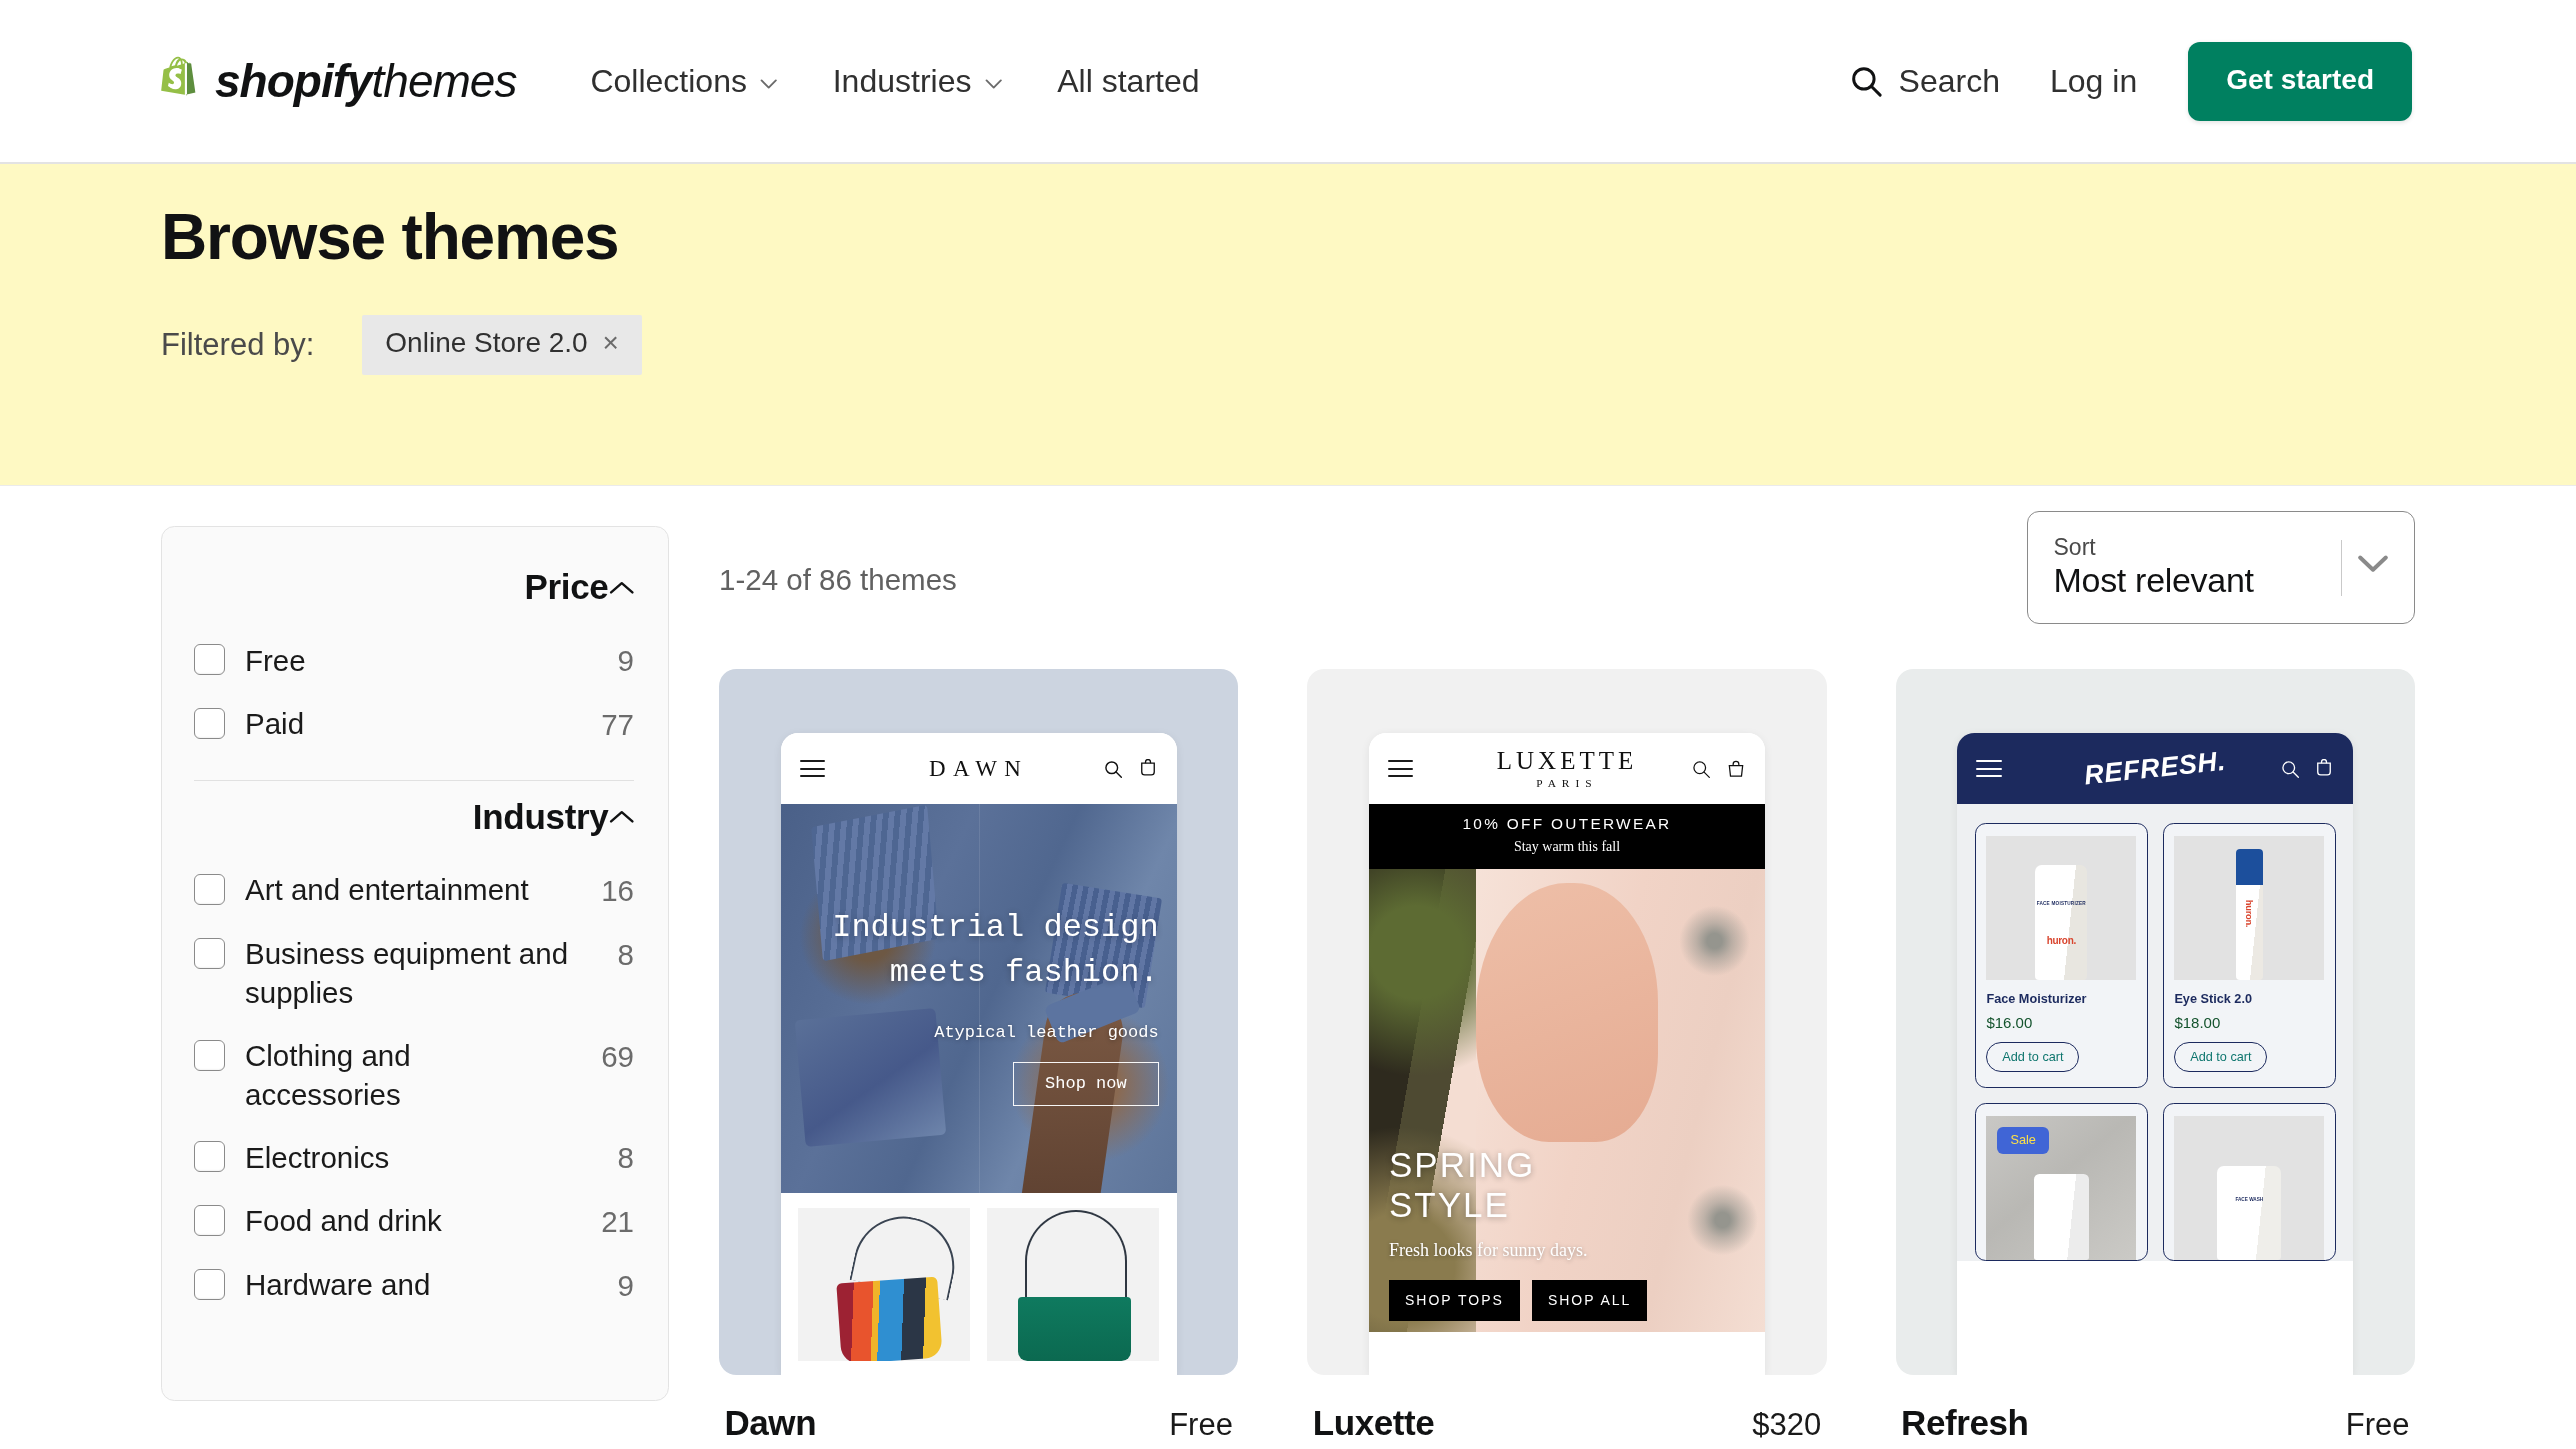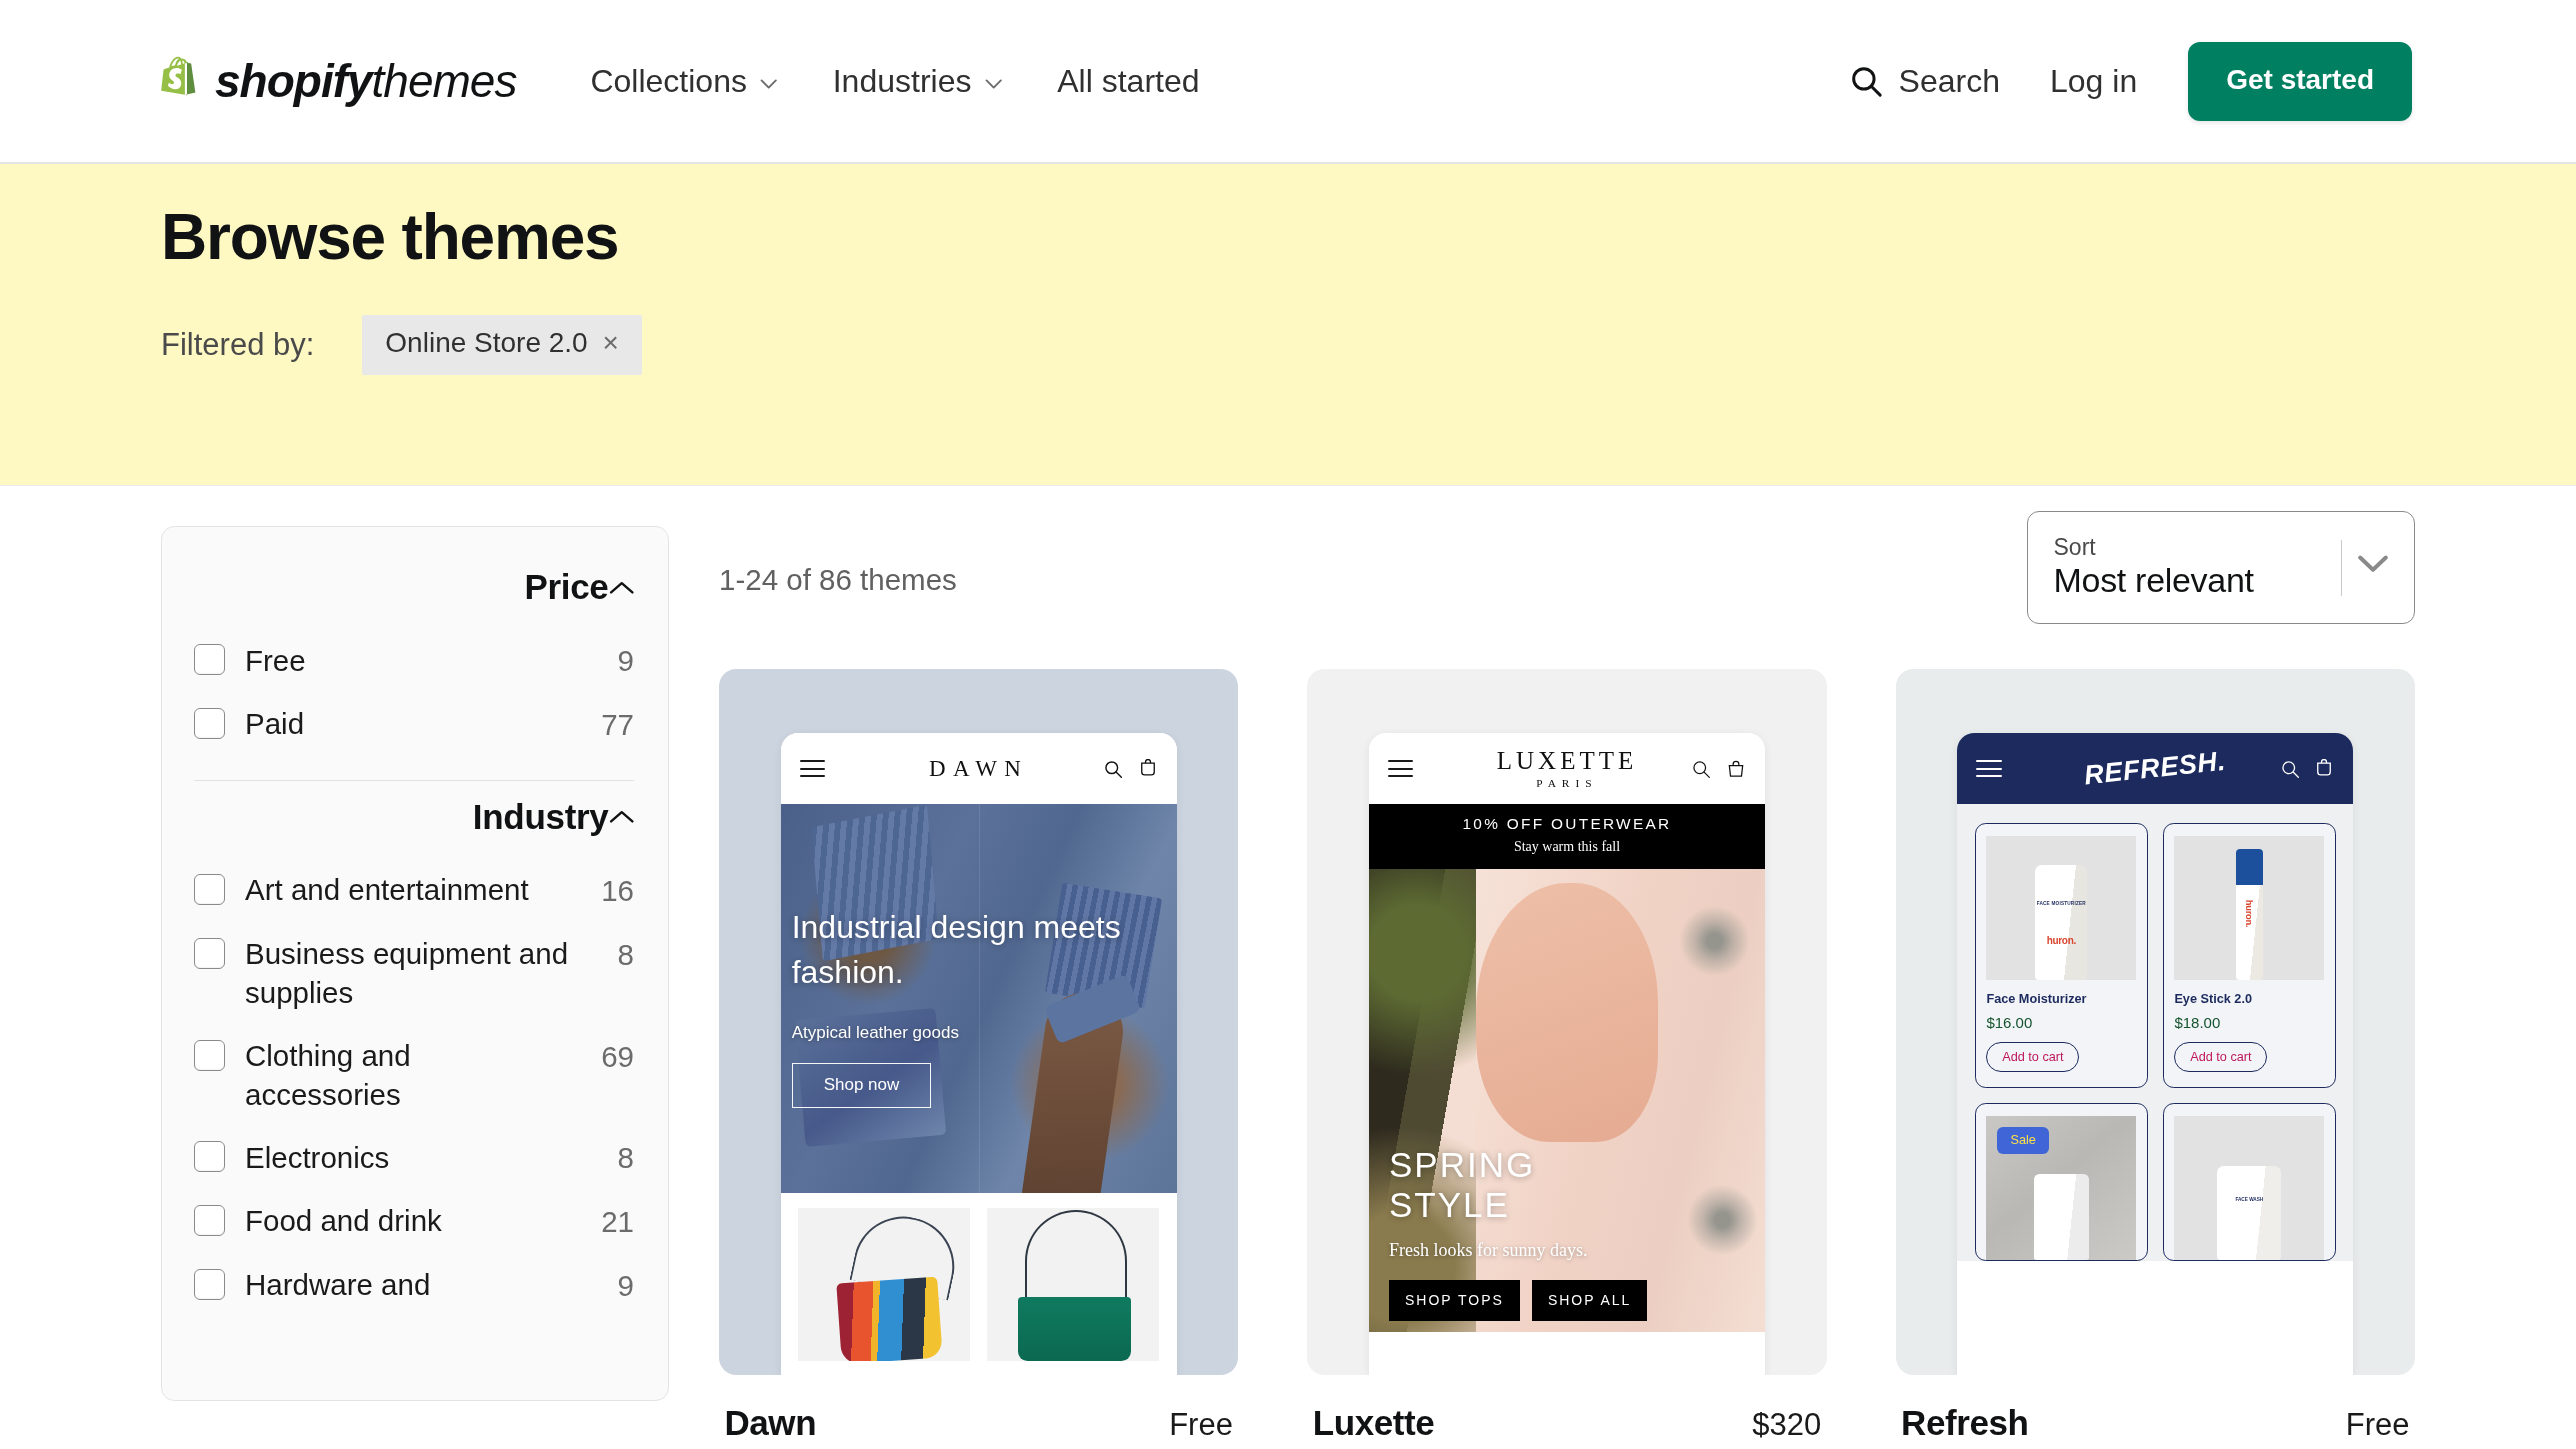--- a/index.html
+++ b/index.html
@@ -307,22 +307,23 @@
     background: linear-gradient(170deg,#7d5b45,#5d4030);
     border-radius: 40px 40px 0 0;
     transform: rotate(8deg);
   }
   .dh-shoe {
     position:absolute; right:40px; top:185px; width:89px; height:40px;
     background:#5c74a0; border-radius: 6.7px; transform: rotate(-22deg);
   }
   .dawn-hero-text {
     position:absolute; left:0; right:0; top:101px;
-    text-align:left; color:#fff;
-    padding: 0 11px;
+    text-align:right; color:#fff;
+    padding: 0 18px;
+    font-family: Liberation Mono, monospace;
   }
   .dh-h {
     font-size: 32px; line-height: 1.42; font-weight:400;
     text-shadow: 0 1.3px 6.7px rgba(0,0,0,0.30);
   }
   .dh-sub {
     font-size: 17px; margin-top: 27px;
     text-shadow: 0 0.7px 4.7px rgba(0,0,0,0.35);
   }
   .dh-btn {
@@ -450,21 +451,21 @@
     position:absolute; left: -16px; top: 59px; width: 59px;
     text-align:center; font-size: 9.4px; color:#d9452e; font-weight:800;
     transform: rotate(90deg); letter-spacing:-0.3px;
   }
   .rf-title { font-size: 12.7px; font-weight:700; color:#1c2a5e; margin-top: 12px; }
   .rf-price { font-size: 15px; color:#14532d; margin-top: 8px; }
   .rf-btn {
     margin-top: 10.7px;
     display:inline-block;
     border: 1.3px solid #1c2a5e; border-radius: 27px;
-    color:#be185d; font-size: 12.7px;
+    color:#0f766e; font-size: 12.7px;
     padding: 7.4px 14.8px;
     background: transparent;
     font-family: inherit;
     cursor:pointer;
   }
   .rf-img.concrete { background: linear-gradient(140deg,#c9c8c5,#b9b8b4 45%,#cbcac6); }
   .sale-badge {
     position:absolute; left: 10.7px; top: 10.7px;
     background:#4065d6; color:#fde047;
     font-size: 12.7px; padding: 6.7px 13.4px;

